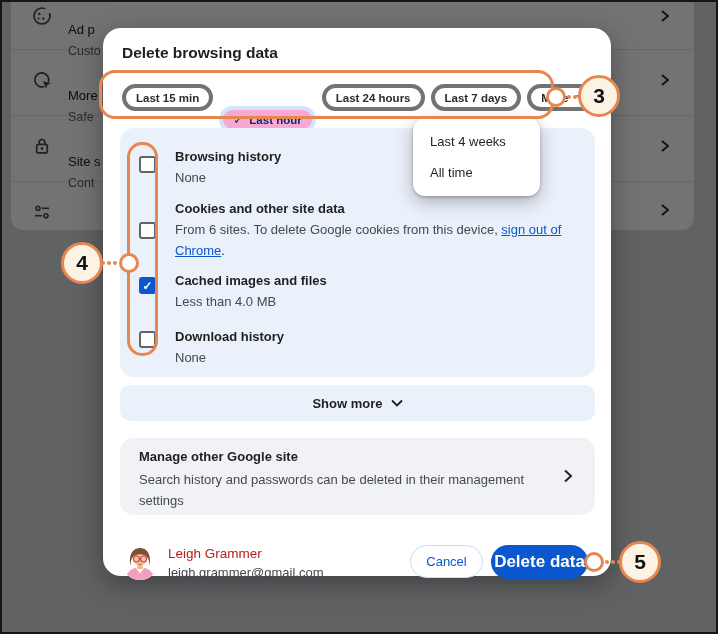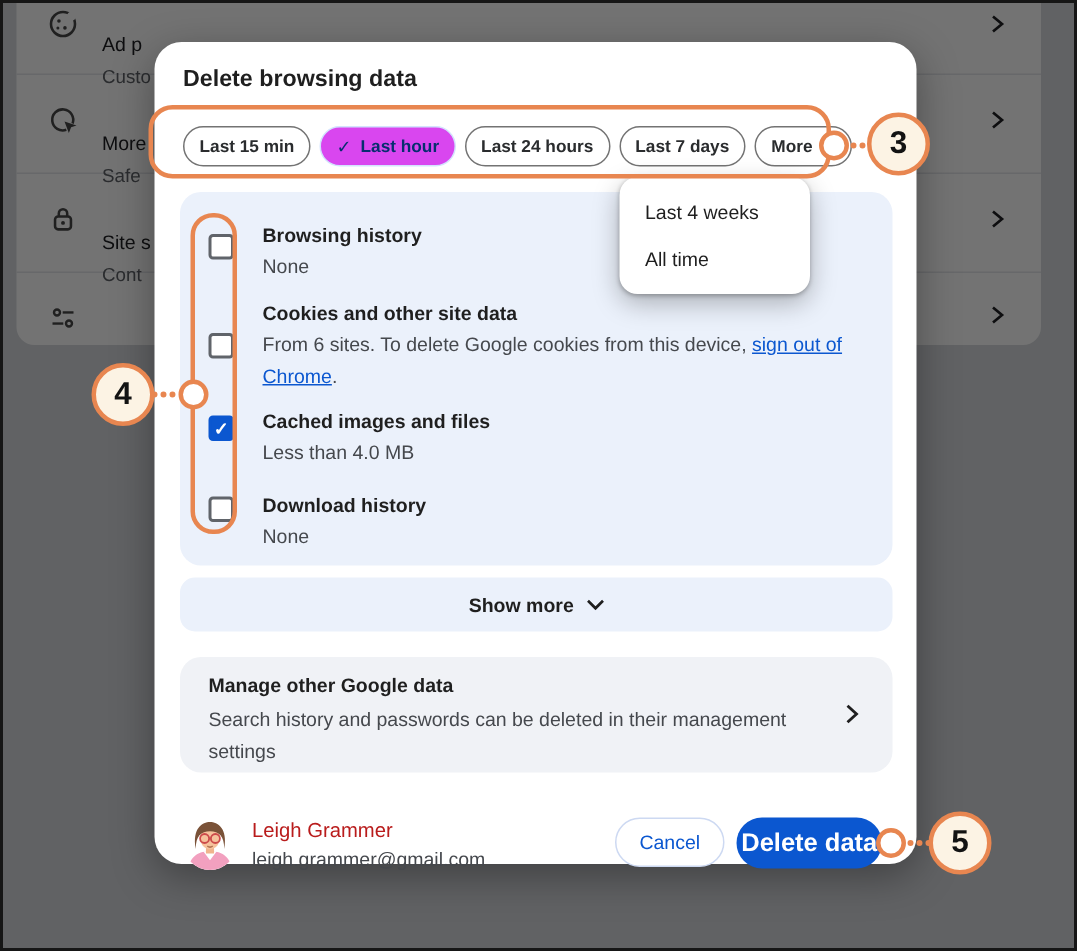--- a/index.html
+++ b/index.html
@@ -19,24 +19,24 @@
   .bg-divider { position:absolute; left:0; width:100%; height:1px; background:#e4e6ea; }
 
   .overlay { position:absolute; inset:0; background:rgba(0,0,0,0.55); z-index:10; }
 
   
   .dialog { position:absolute; left:103px; top:28px; width:508px; height:548px; background:#fff;
             border-radius:18px; z-index:20; box-shadow:0 8px 28px rgba(0,0,0,0.35); }
   .dialog-title { position:absolute; left:19px; top:16px; font-size:15.5px; font-weight:700; color:#1f1f1f; }
 
   .chips { position:absolute; left:19px; top:56px; display:flex; gap:6px; }
-  .chip { height:27px; border-radius:14px; border:1px solid #737373; background:#fff;
+  .chip { height:27px; border-radius:14px; border:4px solid #737373; background:#fff;
           display:flex; align-items:center; padding:0 10px; font-size:11.5px; font-weight:700;
           color:#2a2c2e; white-space:nowrap; cursor:pointer; }
-  .chip.selected { background:#d946ef; border-color:#d3e3fd; color:#072e6f; }
+  .chip.selected { background:#f9a8d4; border-color:#d3e3fd; color:#072e6f;margin-top:22px; }
   .check-icon::before { content:"✓"; font-size:12px; color:#072e6f; margin-right:6px; font-weight:400; }
   .more-caret { margin-left:7px; width:0; height:0; border-left:4px solid transparent;
                 border-right:4px solid transparent; border-top:5px solid #2e6ad4; }
 
   .panel { position:absolute; left:17px; top:100px; width:475px; height:249px;
            background:#ebf1fb; border-radius:14px; }
   .cb { position:absolute; left:19px; width:17px; height:17px; border:2px solid #60646a;
         border-radius:3px; background:#fff; cursor:pointer; }
   .cb.checked { background:#0b57d0; border-color:#0b57d0; display:flex; align-items:center; justify-content:center; }
   .cb.checked::after { content:"✓"; font-size:12px; font-weight:700; color:#fff; }
@@ -204,21 +204,21 @@
     </div>
 
     <div class="show-more">
       <span>Show more</span>
       <svg width="12" height="8" viewBox="0 0 12 8">
         <path d="M1,1.5 L6,6.5 L11,1.5" fill="none" stroke="#1f1f1f" stroke-width="1.8"></path>
       </svg>
     </div>
 
     <div class="manage">
-      <div class="manage-title">Manage other Google data</div>
+      <div class="manage-title">Manage other Google site</div>
       <div class="manage-sub">Search history and passwords can be deleted in their management settings</div>
       <svg class="manage-chev" viewBox="0 0 10 14">
         <path d="M2,1.5 L8,7 L2,12.5" fill="none" stroke="#1f1f1f" stroke-width="1.9"></path>
       </svg>
     </div>
 
     <div class="avatar">
       <svg width="36" height="36" viewBox="0 0 36 36">
         <circle cx="18" cy="18" r="18" fill="#ffffff"></circle>
         <path d="M3,36 C5,26 11,23.5 18,23.5 C25,23.5 31,26 33,36 Z" fill="#f2a0bf"></path>

